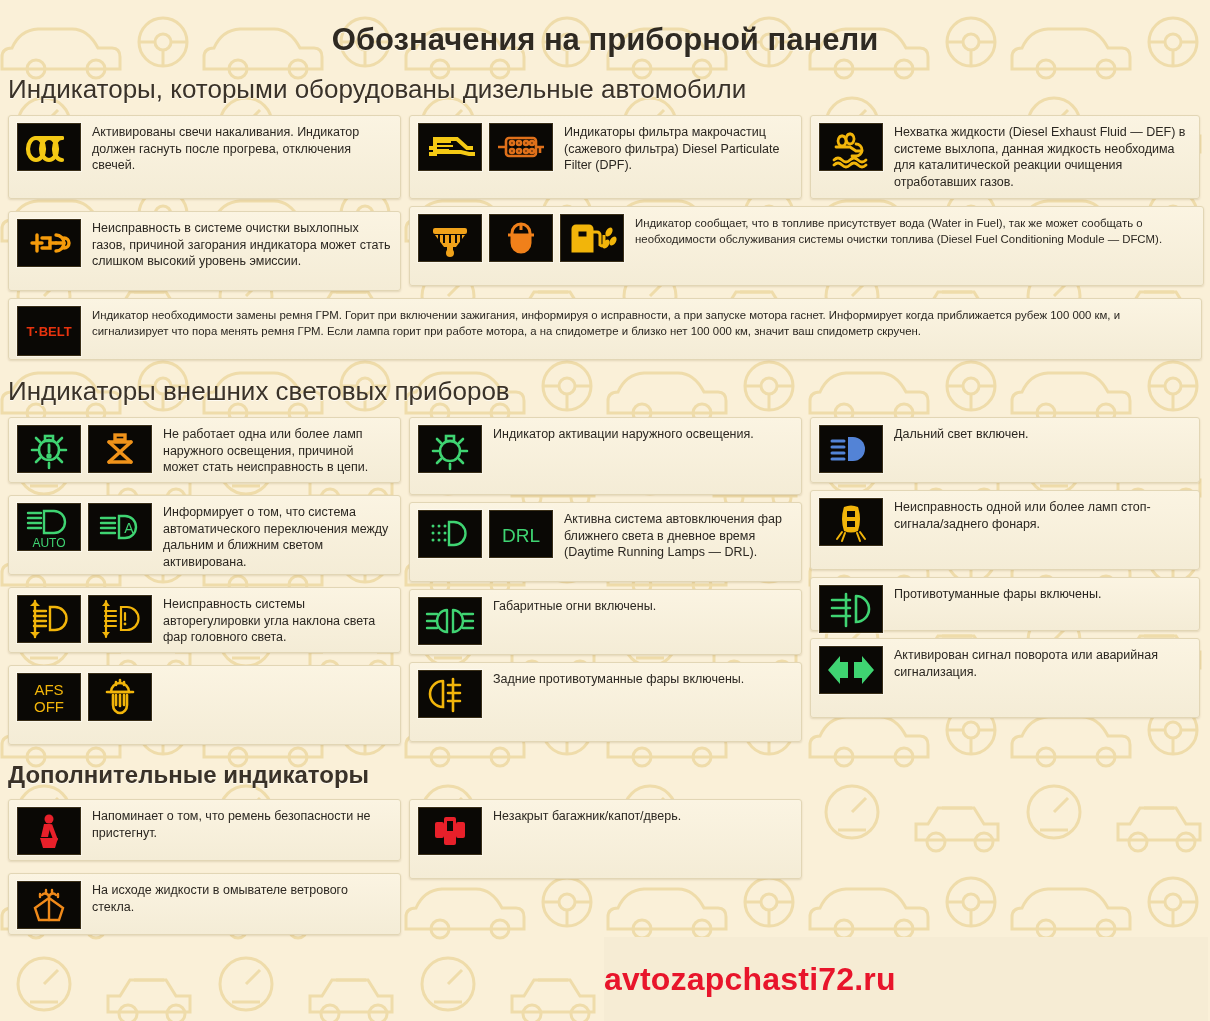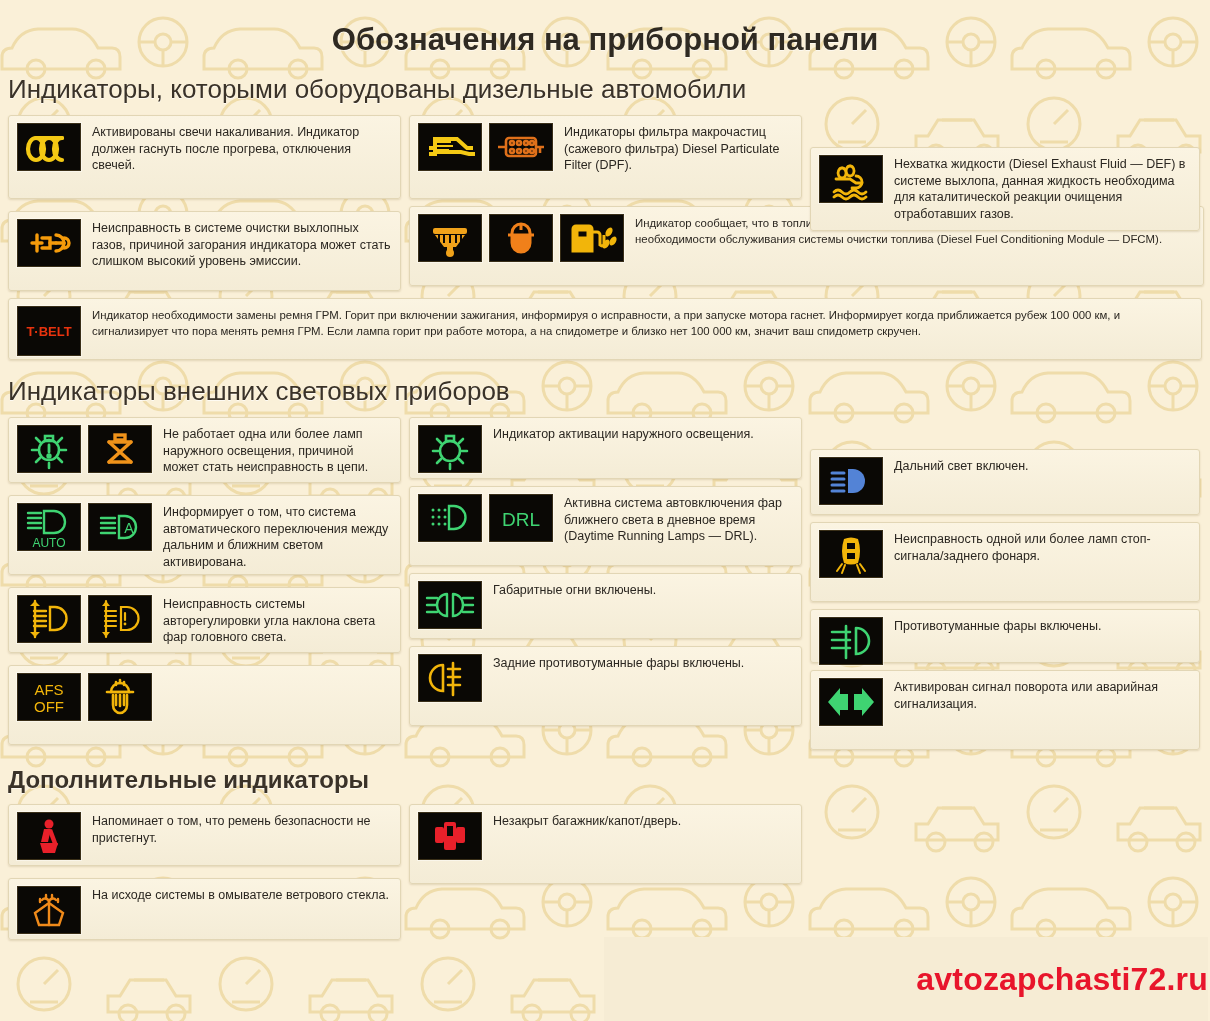--- a/index.html
+++ b/index.html
@@ -33,21 +33,21 @@
     margin:16px 0 10px 8px;
     font-weight:normal;
     text-shadow:0 1px 0 rgba(255,255,255,.7);
   }
   .section-title.small{font-size:24px;font-weight:bold;}
 
   .row{display:flex;align-items:flex-start;gap:8px;padding:0 8px;margin-bottom:7px;}
   .col{display:flex;flex-direction:column;gap:7px;}
   .col.c1{width:393px;gap:12px;}
   .col.c2{width:393px;}
-  .col.c3{width:390px;margin-top:32px;}
+  .col.c3{width:390px;}
 
   .card{
     background:linear-gradient(#fbf4e2,#f4ecd6);
     border:1px solid #e2d6b5;
     border-radius:3px;
     box-shadow:0 1px 2px rgba(120,95,40,.18);
     display:flex;
     align-items:flex-start;
     padding:7px 8px;
     box-sizing:border-box;
@@ -70,21 +70,21 @@
     margin-left:11px;
     padding-top:1px;
     flex:1 1 auto;
   }
   .desc.tiny{font-size:11.4px;line-height:16px;}
 
   .footer-brand{
     position:absolute;
     left:604px;top:937px;width:604px;height:84px;
     background:#f6ecd4;
-    display:flex;align-items:center;justify-content:flex-end;
+    display:flex;align-items:center;justify-content:flex-start;
     z-index:3;
   }
   .footer-brand span{
     color:#e8152b;
     font-size:32px;
     font-weight:bold;
     letter-spacing:.2px;
   }
 </style>
 </head>
@@ -381,21 +381,21 @@
               <path d="M27 21 v10 M31 21 v11 M35 21 v10"></path>
               <path d="M27 11 v-3 M31 9 v-3 M35 11 v-3"></path>
             </g>
               </svg>
           </span>
         </div>
       </div>
     </div>
 
     <div class="col c2">
-      <div class="card" style="height:62px">
+      <div class="card" style="height:78px">
         <div class="icons">
           <span class="ico">
             <svg viewBox="0 0 62 46">
                 <g fill="none" stroke="#3fd472" stroke-width="2.6" stroke-linecap="round">
               <circle cx="31" cy="25" r="10"></circle>
               <rect x="27" y="10" width="8" height="5"></rect>
               <path d="M18 13 l4 4 M44 13 l-4 4 M14 25 h5 M43 25 h5 M18 37 l4-4 M44 37 l-4-4 M31 38 v5"></path>
             </g>
               </svg>
           </span>
@@ -551,21 +551,21 @@
             <svg viewBox="0 0 62 46">
                 <g fill="none" stroke="#f08a1a" stroke-width="2.4" stroke-linecap="round">
               <path d="M31 16 l14 10 -4 12 h-20 l-4 -12 z"></path>
               <path d="M31 16 v22"></path>
               <path d="M24 13 a4 4 0 0 1 7 2 a4 4 0 0 1 7-2"></path>
               <path d="M22 15 v-3 M28 11 v-3 M34 11 v-3 M40 15 v-3"></path>
             </g>
               </svg>
           </span>
         </div>
-        <div class="desc">На исходе системы в омывателе ветрового стекла.</div>
+        <div class="desc">На исходе жидкости в омывателе ветрового стекла.</div>
       </div>
     </div>
 
     <div class="col c2">
       <div class="card" style="height:80px">
         <div class="icons">
           <span class="ico">
             <svg viewBox="0 0 62 46">
                 <g fill="#e8202a">
               <rect x="25" y="9" width="12" height="28" rx="2"></rect>

